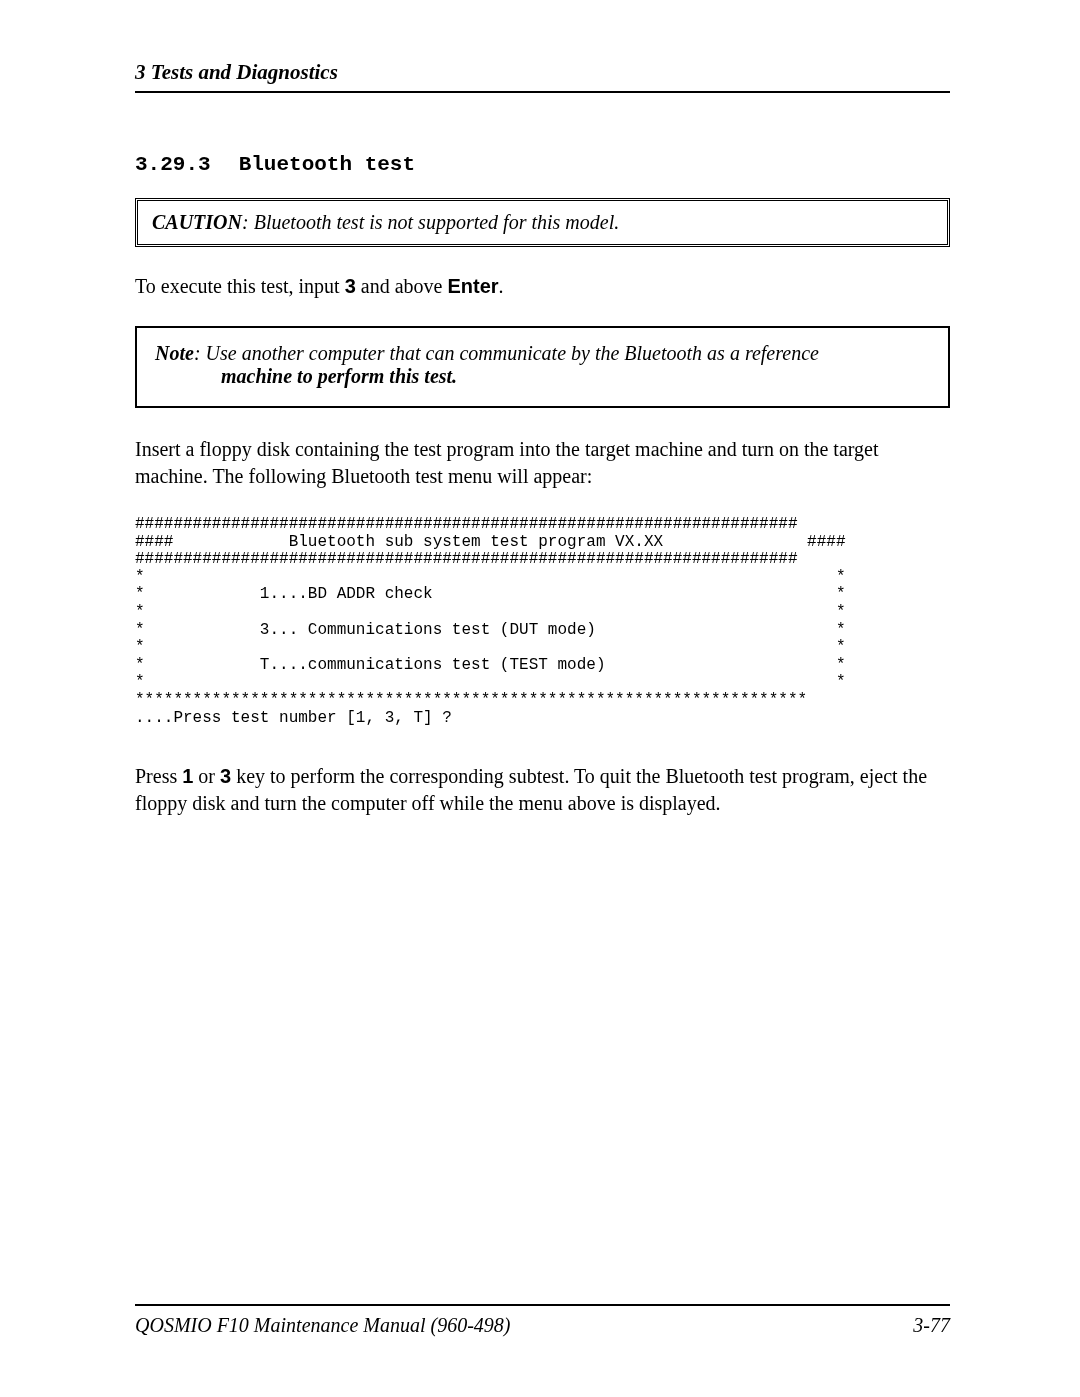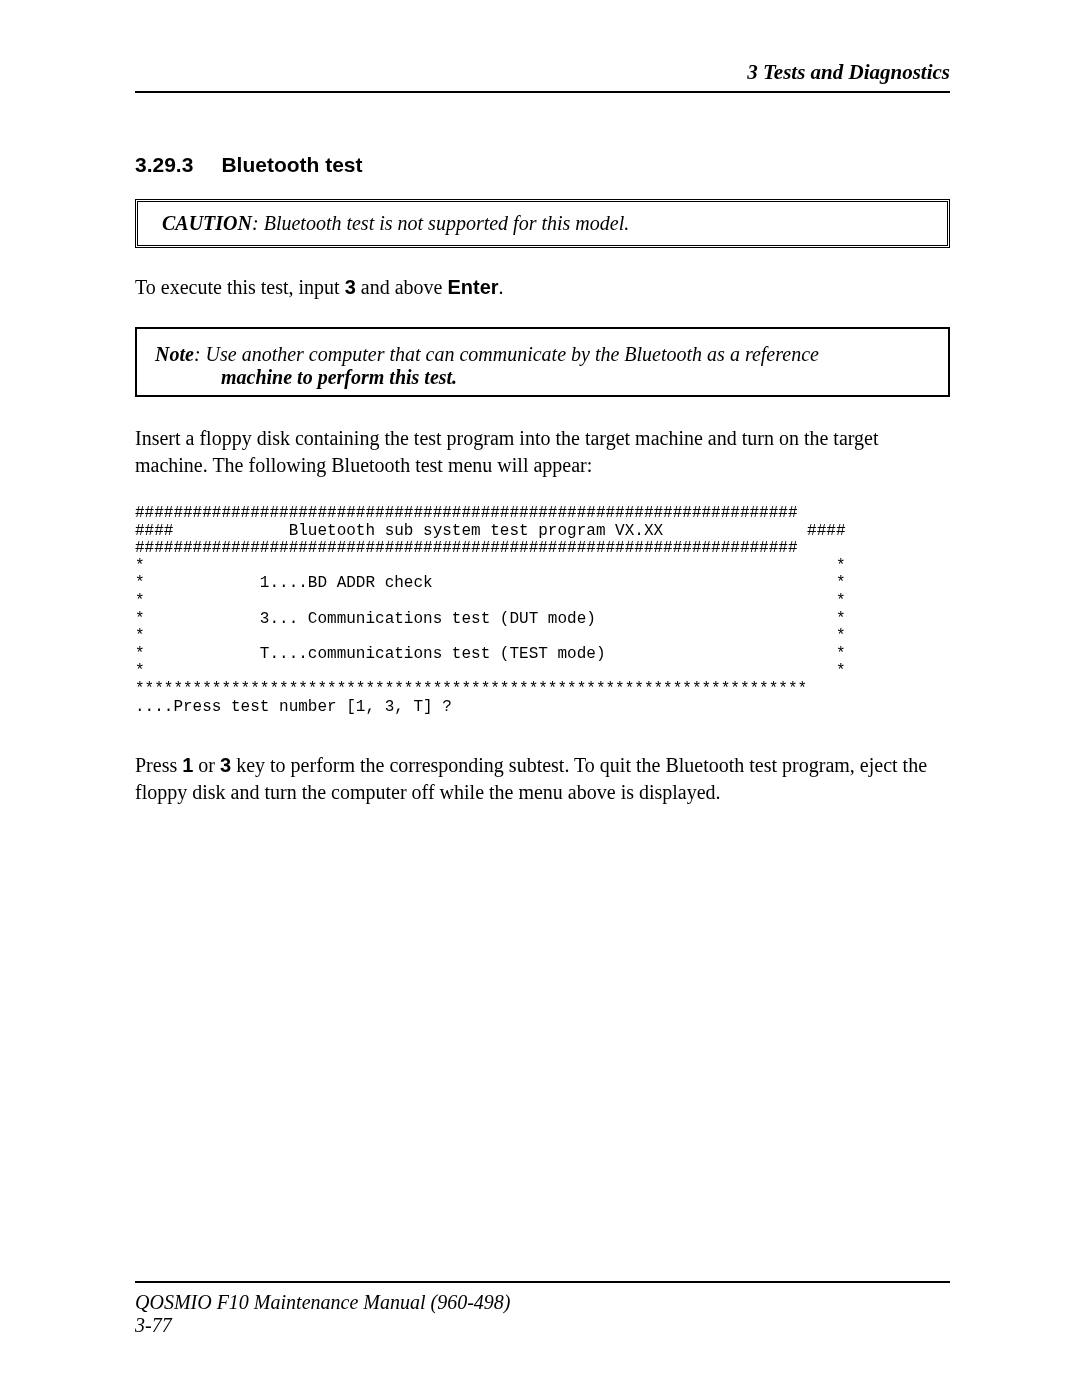--- a/index.html
+++ b/index.html
@@ -14,40 +14,40 @@
     position: relative;
   }
   .page {
     padding: 60px 130px 60px 135px;
     box-sizing: border-box;
     height: 100%;
     position: relative;
   }
   .header {
     display: flex;
-    justify-content: flex-end;
+    justify-content: flex-start;
     font-style: italic;
     font-weight: bold;
     font-size: 21px;
     border-bottom: 2.5px solid #000;
     padding-bottom: 6px;
     margin-bottom: 60px;
   }
   .section-heading {
-    font-family: Liberation Sans, sans-serif;
+    font-family: Liberation Mono, monospace;
     font-weight: bold;
     font-size: 21px;
     margin-bottom: 22px;
   }
   .section-heading .num {
     margin-right: 28px;
   }
   .caution-box {
     border: 3px double #000;
-    padding: 10px 24px;
+    padding: 10px 14px;
     font-size: 20px;
     margin-bottom: 26px;
   }
   .caution-box .label {
     font-style: italic;
     font-weight: bold;
   }
   .caution-box .text {
     font-style: italic;
   }
@@ -55,21 +55,21 @@
     font-size: 20px;
     line-height: 1.35;
     margin-bottom: 26px;
   }
   .sans-bold {
     font-family: Arial, Helvetica, sans-serif;
     font-weight: bold;
   }
   .note-box {
     border: 2px solid #000;
-    padding: 14px 18px 6px 18px;
+    padding: 14px 18px 18px 18px;
     font-size: 20px;
     margin-bottom: 28px;
   }
   .note-box .label {
     font-style: italic;
     font-weight: bold;
   }
   .note-body {
     font-style: italic;
     display: inline;
@@ -91,21 +91,20 @@
     position: absolute;
     bottom: 60px;
     left: 135px;
     right: 130px;
     border-top: 2.5px solid #000;
     padding-top: 8px;
     display: flex;
     justify-content: space-between;
     font-style: italic;
     font-size: 20px;
-    flex-direction: column;
   }
 </style>
 </head>
 <body>
 
 <div class="page">
 
   <div class="header">
     <span>3  Tests and Diagnostics</span>
   </div>

